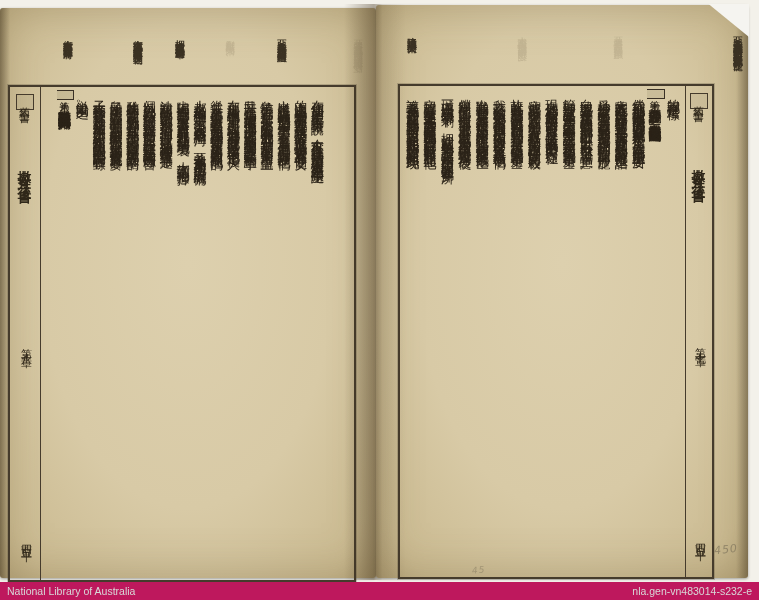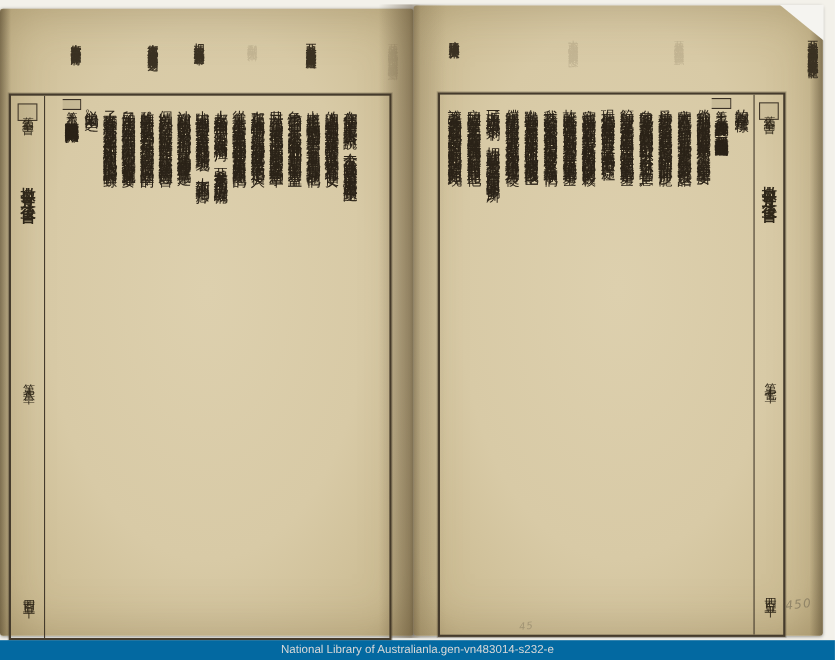--- a/index.html
+++ b/index.html
@@ -83,22 +83,22 @@
   
   .pencil{
     position:absolute;color:#867b61;font-size:11px;font-style:italic;
     transform:rotate(-6deg);letter-spacing:1px;opacity:.8;
     font-family:"DejaVu Sans",sans-serif;
   }
   .pencil-450{right:10px;top:538px;}
   .pencil-45{left:96px;top:560px;font-size:9px;opacity:.55;}
   
   .footer-bar{
-    position:absolute;left:0;right:0;bottom:0;height:18px;background:#0369a1;
-    display:flex;justify-content:center;align-items:center;
+    position:absolute;left:0;right:0;bottom:0;height:18px;background:#be185d;
+    display:flex;justify-content:space-between;align-items:center;
     padding:0 7px;box-sizing:border-box;
     color:#d8d8d8;font-size:10.5px;
     font-family:"Liberation Sans",sans-serif;
   }
   .edge-shade-left{
     position:absolute;left:0;top:0;width:10px;height:100%;
     background:linear-gradient(to right, rgba(50,38,18,.45), rgba(50,38,18,0));
     border-radius:3px 0 0 3px;pointer-events:none;
   }
   .edge-shade-right{

